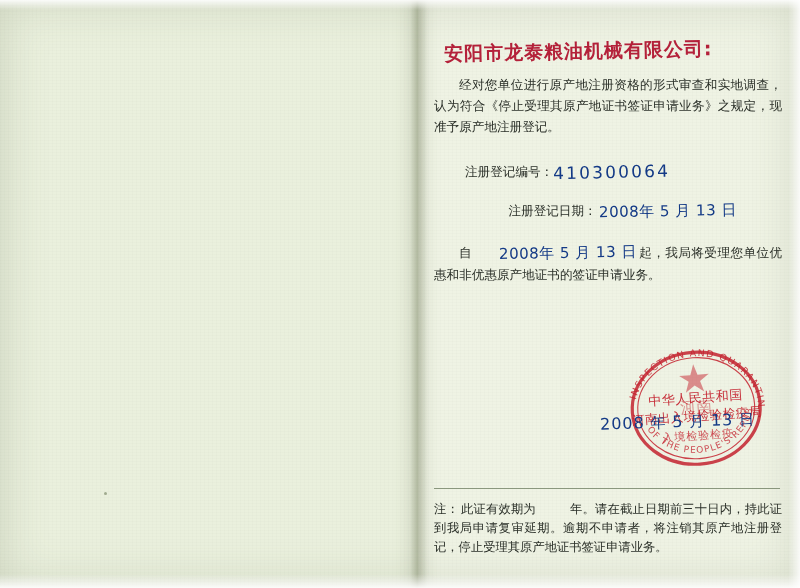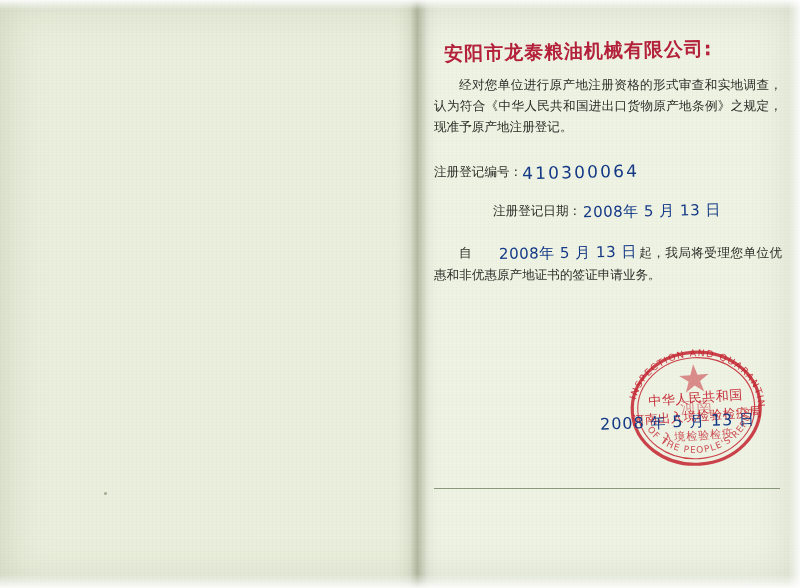--- a/index.html
+++ b/index.html
@@ -112,21 +112,21 @@
     font-family: "DejaVu Sans", sans-serif;
     font-size: 12.6px;
     line-height: 21px;
     color: #2a2f28;
     text-align: justify;
   }
   .indent { text-indent: 25px; }
 
   .p1 { top: 54px; }
   .field { position: absolute; left: 2px; width: 348px; font-size: 12.6px; color: #2a2f28; }
-  .field-label { display: inline-block; vertical-align: baseline; }
+  .field-label { display: inline-block; vertical-align: baseline; margin-left: 31px; }
   .hand {
     font-family: "DejaVu Sans", sans-serif;
     color: #143a86;
     font-size: 17px;
     letter-spacing: 2.2px;
     display: inline-block;
     transform: rotate(-1.2deg);
     vertical-align: -2px;
   }
   .hand-sm {
@@ -211,21 +211,21 @@
   <div class="paper-texture"></div>
   <div class="gutter"></div>
   <div class="speck"></div>
 
   <div class="content">
 
     <div class="company-line">
       <span>安阳市龙泰粮油机械有限公司</span><span class="suffix">:</span>
     </div>
 
-    <div class="para indent p1">经对您单位进行原产地注册资格的形式审查和实地调查，认为符合《中华人民共和国进出口货物原产地条例》之规定，现准予原产地注册登记。</div>
+    <div class="para indent p1">经对您单位进行原产地注册资格的形式审查和实地调查，认为符合《停止受理其原产地证书签证申请业务》之规定，现准予原产地注册登记。</div>
 
     <div class="field f-regno">
       <span class="field-label">注册登记编号：</span><span class="hand">410300064</span>
     </div>
 
     <div class="field f-regdate">
       <span class="field-label">注册登记日期：</span><span class="hand-sm">2008年 5 月 13 日</span>
     </div>
 
     <div class="para indent p2">
@@ -262,20 +262,23 @@
       <span class="num">2008</span>
       <span>年</span>
       <span class="num">5</span>
       <span>月</span>
       <span class="num">13</span>
       <span>日</span>
     </div>
 
     <div class="rule"></div>
 
+    <div class="note">
+      <span class="lbl">注：</span><span>此证有效期为</span><span class="blank"></span><span>年。请在截止日期前三十日内，持此证到我局申请复审延期。逾期不申请者，将注销其原产地注册登记，停止受理其原产地证书签证申请业务。</span>
+    </div>
 
   </div>
 
   <div class="vignette"></div>
   <div class="edge-top"></div>
   <div class="edge-bottom"></div>
   <div class="edge-right"></div>
 </div>
 
 </body></html>

